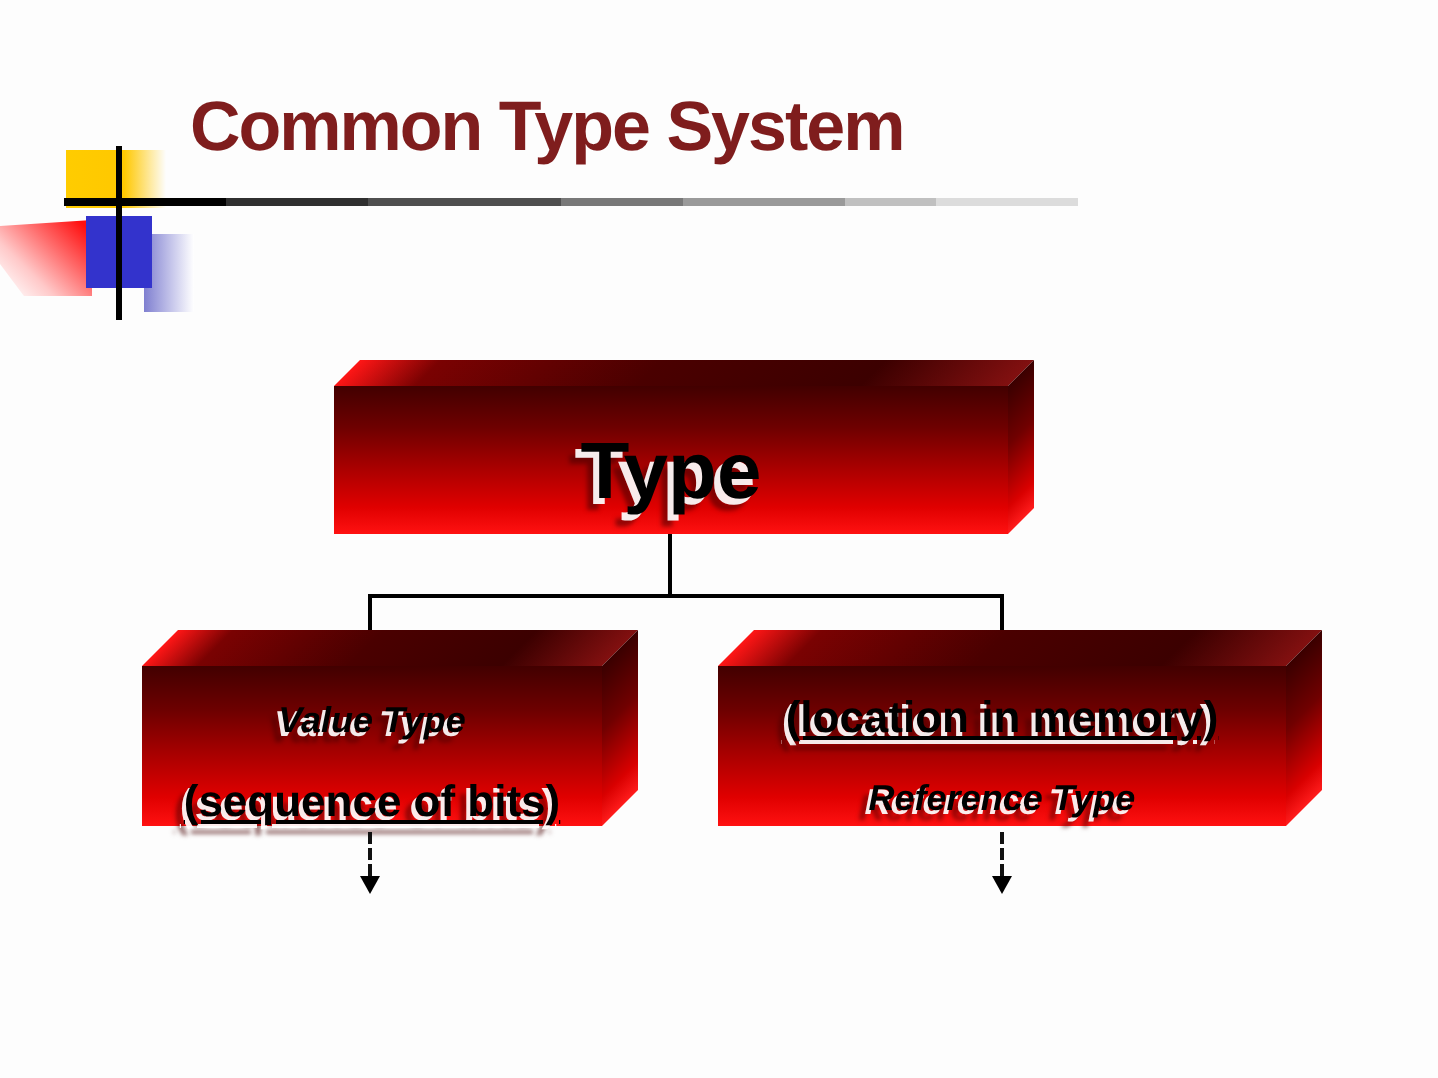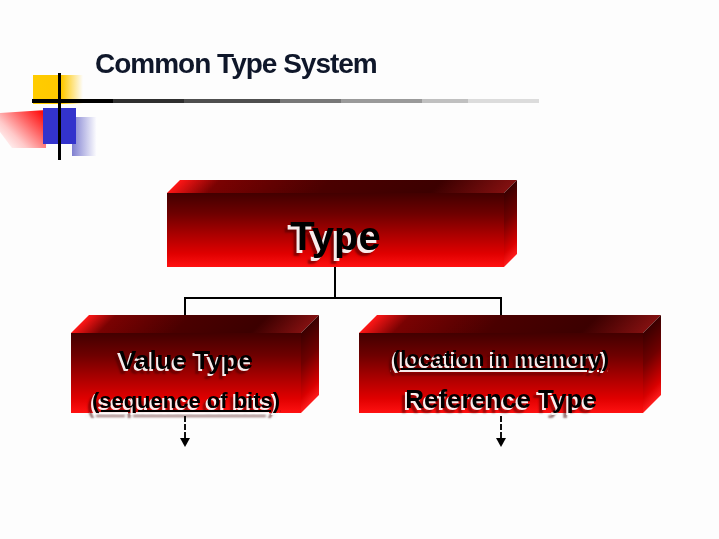--- a/index.html
+++ b/index.html
@@ -7,22 +7,22 @@
     width:719px;height:539px;
     background:#fdfdfd;
     font-family:"Liberation Sans", sans-serif;
     position:relative;overflow:hidden;
   }
   .abs{position:absolute;}
 
   
   .page-title{
     left:95px;top:46px;
-    font-size:28px;font-weight:bold;letter-spacing:-1px;
-    color:#0f172a;line-height:36px;white-space:nowrap;
+    font-size:35px;font-weight:bold;letter-spacing:-1px;
+    color:#7f1d1d;line-height:36px;white-space:nowrap;
   }
   .title-rule{
     left:32px;top:99px;width:507px;height:4px;
     background:linear-gradient(to right,
       #000 0,#000 16%,
       #2f2f2f 16%,#2f2f2f 30%,
       #4f4f4f 30%,#4f4f4f 49%,
       #787878 49%,#787878 61%,
       #9a9a9a 61%,#9a9a9a 77%,
       #c0c0c0 77%,#c0c0c0 86%,
@@ -59,21 +59,21 @@
     background:linear-gradient(to bottom,
       #3A0000 0%,#700000 40%,#D90000 82%,#FF1C1C 100%);
   }
   .box-label{
     color:#000;font-weight:bold;white-space:nowrap;
     text-shadow:-2px 2px 0 rgba(255,255,255,.92), -5px 5px 2px rgba(70,0,0,.55);
     margin-top:12px;
   }
   .root-label{font-size:40px;line-height:44px;
     text-shadow:-3px 3px 0 rgba(255,255,255,.92), -6px 6px 2px rgba(70,0,0,.55);}
-  .child-label{font-size:26px;line-height:30px;}
+  .child-label{font-size:18px;line-height:30px;font-style:italic;}
   .child-sublabel{font-size:22px;line-height:27px;text-decoration:underline;}
 
   
   .cline{background:#000;}
   .dash-line{width:0;border-left:2px dashed #111;}
   .arrowhead{width:0;height:0;
     border-left:5px solid transparent;border-right:5px solid transparent;
     border-top:9px solid #000;}
 </style>
 </head>

